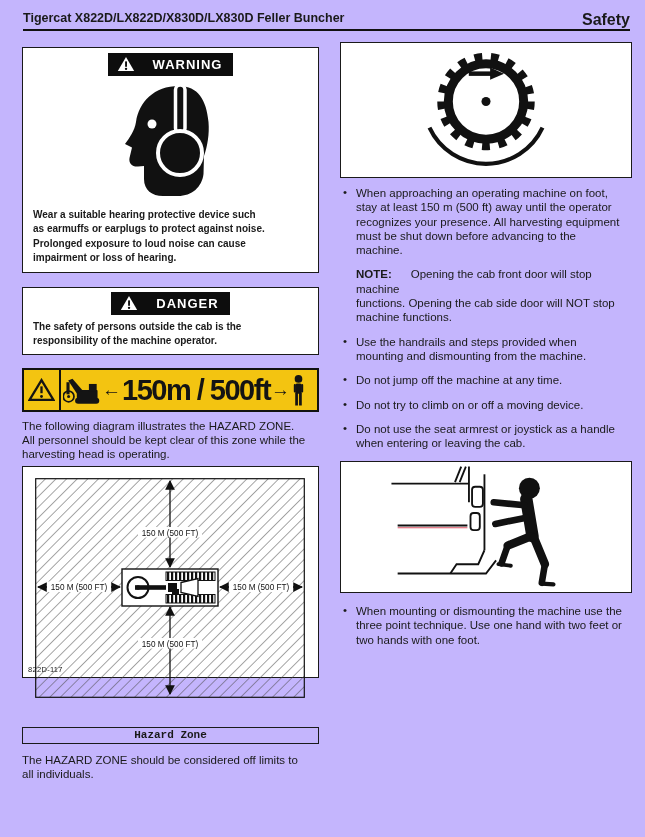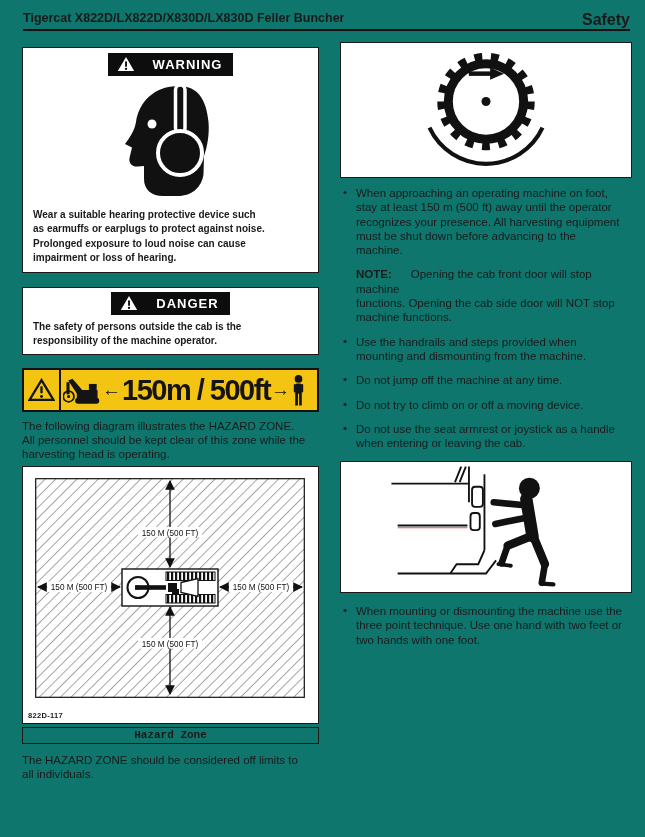--- a/index.html
+++ b/index.html
@@ -1,18 +1,18 @@
 <!DOCTYPE html>
 <html><head>
 <meta charset="utf-8">
 <style>
   html,body { margin:0; padding:0; background:#ffffff; }
   * { box-sizing:border-box; }
   .page {
-    position:relative; width:645px; height:837px; background:#0f766e;
+    position:relative; width:645px; height:837px; background:#c4b5fd;
     font-family:"Liberation Sans", sans-serif; color:#1a1a1a; overflow:hidden;
   }
   
   .hdr-title { position:absolute; left:23px; top:11px; font-size:12.5px; font-weight:bold; }
   .hdr-section { position:absolute; right:15px; top:11px; font-size:16px; font-weight:bold; }
   .hdr-rule { position:absolute; left:23px; right:15px; top:29px; border-top:2px solid #111; }
 
   
   .box { position:absolute; border:1.5px solid #1a1a1a; background:#fff; }
 
@@ -32,21 +32,21 @@
     border:2.5px solid #111; display:flex; align-items:center; background:#f3c411;
   }
   .banner-tri { width:37px; height:100%; border-right:2px solid #111; display:flex; align-items:center; justify-content:center; flex:0 0 37px; }
   .banner-main { display:flex; align-items:center; flex:1; padding:0 2px; }
   .banner-dist { font-size:29px; font-weight:800; letter-spacing:-1.5px; white-space:nowrap; color:#141414; }
   .banner-arrow { font-size:19px; font-weight:bold; margin:0 1px; color:#141414; }
 
   .para { position:absolute; font-size:11.5px; line-height:14px; white-space:pre-line; }
 
   
-  .fig-id { position:absolute; left:5px; bottom:3px; font-size:7.5px; letter-spacing:0.3px;font-weight:bold; }
+  .fig-id { position:absolute; left:5px; bottom:3px; font-size:7.5px; letter-spacing:0.3px; }
   .caption-box { position:absolute; left:22px; top:727px; width:297px; height:17px; border:1.5px solid #1a1a1a;
                  text-align:center; font-weight:bold; font-size:11px; line-height:14px;font-family:Liberation Mono, monospace; }
 
   
   .rcol-points { position:absolute; left:340px; top:186px; width:293px; font-size:11.5px; line-height:14.3px; }
   .bullet { position:relative; padding-left:16px; margin-bottom:10px; white-space:pre-line; }
   .bullet .dot { position:absolute; left:3px; top:-1px; }
   .note-para { margin:10px 0 10px 16px; white-space:pre-line; }
   .note-para b { margin-right:19px; }
   .final-bullet { position:absolute; left:340px; top:604px; width:293px; font-size:11.5px; line-height:14.3px; }
@@ -131,21 +131,21 @@
         <rect x="4.5" y="19.5" width="2.9" height="13.5" fill="#141414"></rect>
         <rect x="8.6" y="19.5" width="2.9" height="13.5" fill="#141414"></rect>
       </svg>
     </div>
   </div>
 
   <div class="para" style="left:22px; top:419px; width:300px;">The following diagram illustrates the HAZARD ZONE.
 All personnel should be kept clear of this zone while the
 harvesting head is operating.</div>
 
-  <div class="box lcol" style="top:466px; height:258px;">
+  <div class="box lcol" style="top:466px; height:212px;">
     <svg style="position:absolute; left:12px; top:11px;" width="270" height="220" viewBox="0 0 270 220">
       <defs>
         <pattern id="hatch" width="7.5" height="7.5" patternUnits="userSpaceOnUse" patternTransform="rotate(45)">
           <line x1="0" y1="0" x2="0" y2="7.5" stroke="#4a4a4a" stroke-width="1"></line>
         </pattern>
         <pattern id="trk" width="4" height="9" patternUnits="userSpaceOnUse">
           <rect width="4" height="9" fill="#fff"></rect>
           <rect width="2.2" height="9" fill="#111"></rect>
         </pattern>
         <marker id="arr" viewBox="0 0 10 10" refX="9" refY="5" markerWidth="7.5" markerHeight="7.5" orient="auto-start-reverse">

